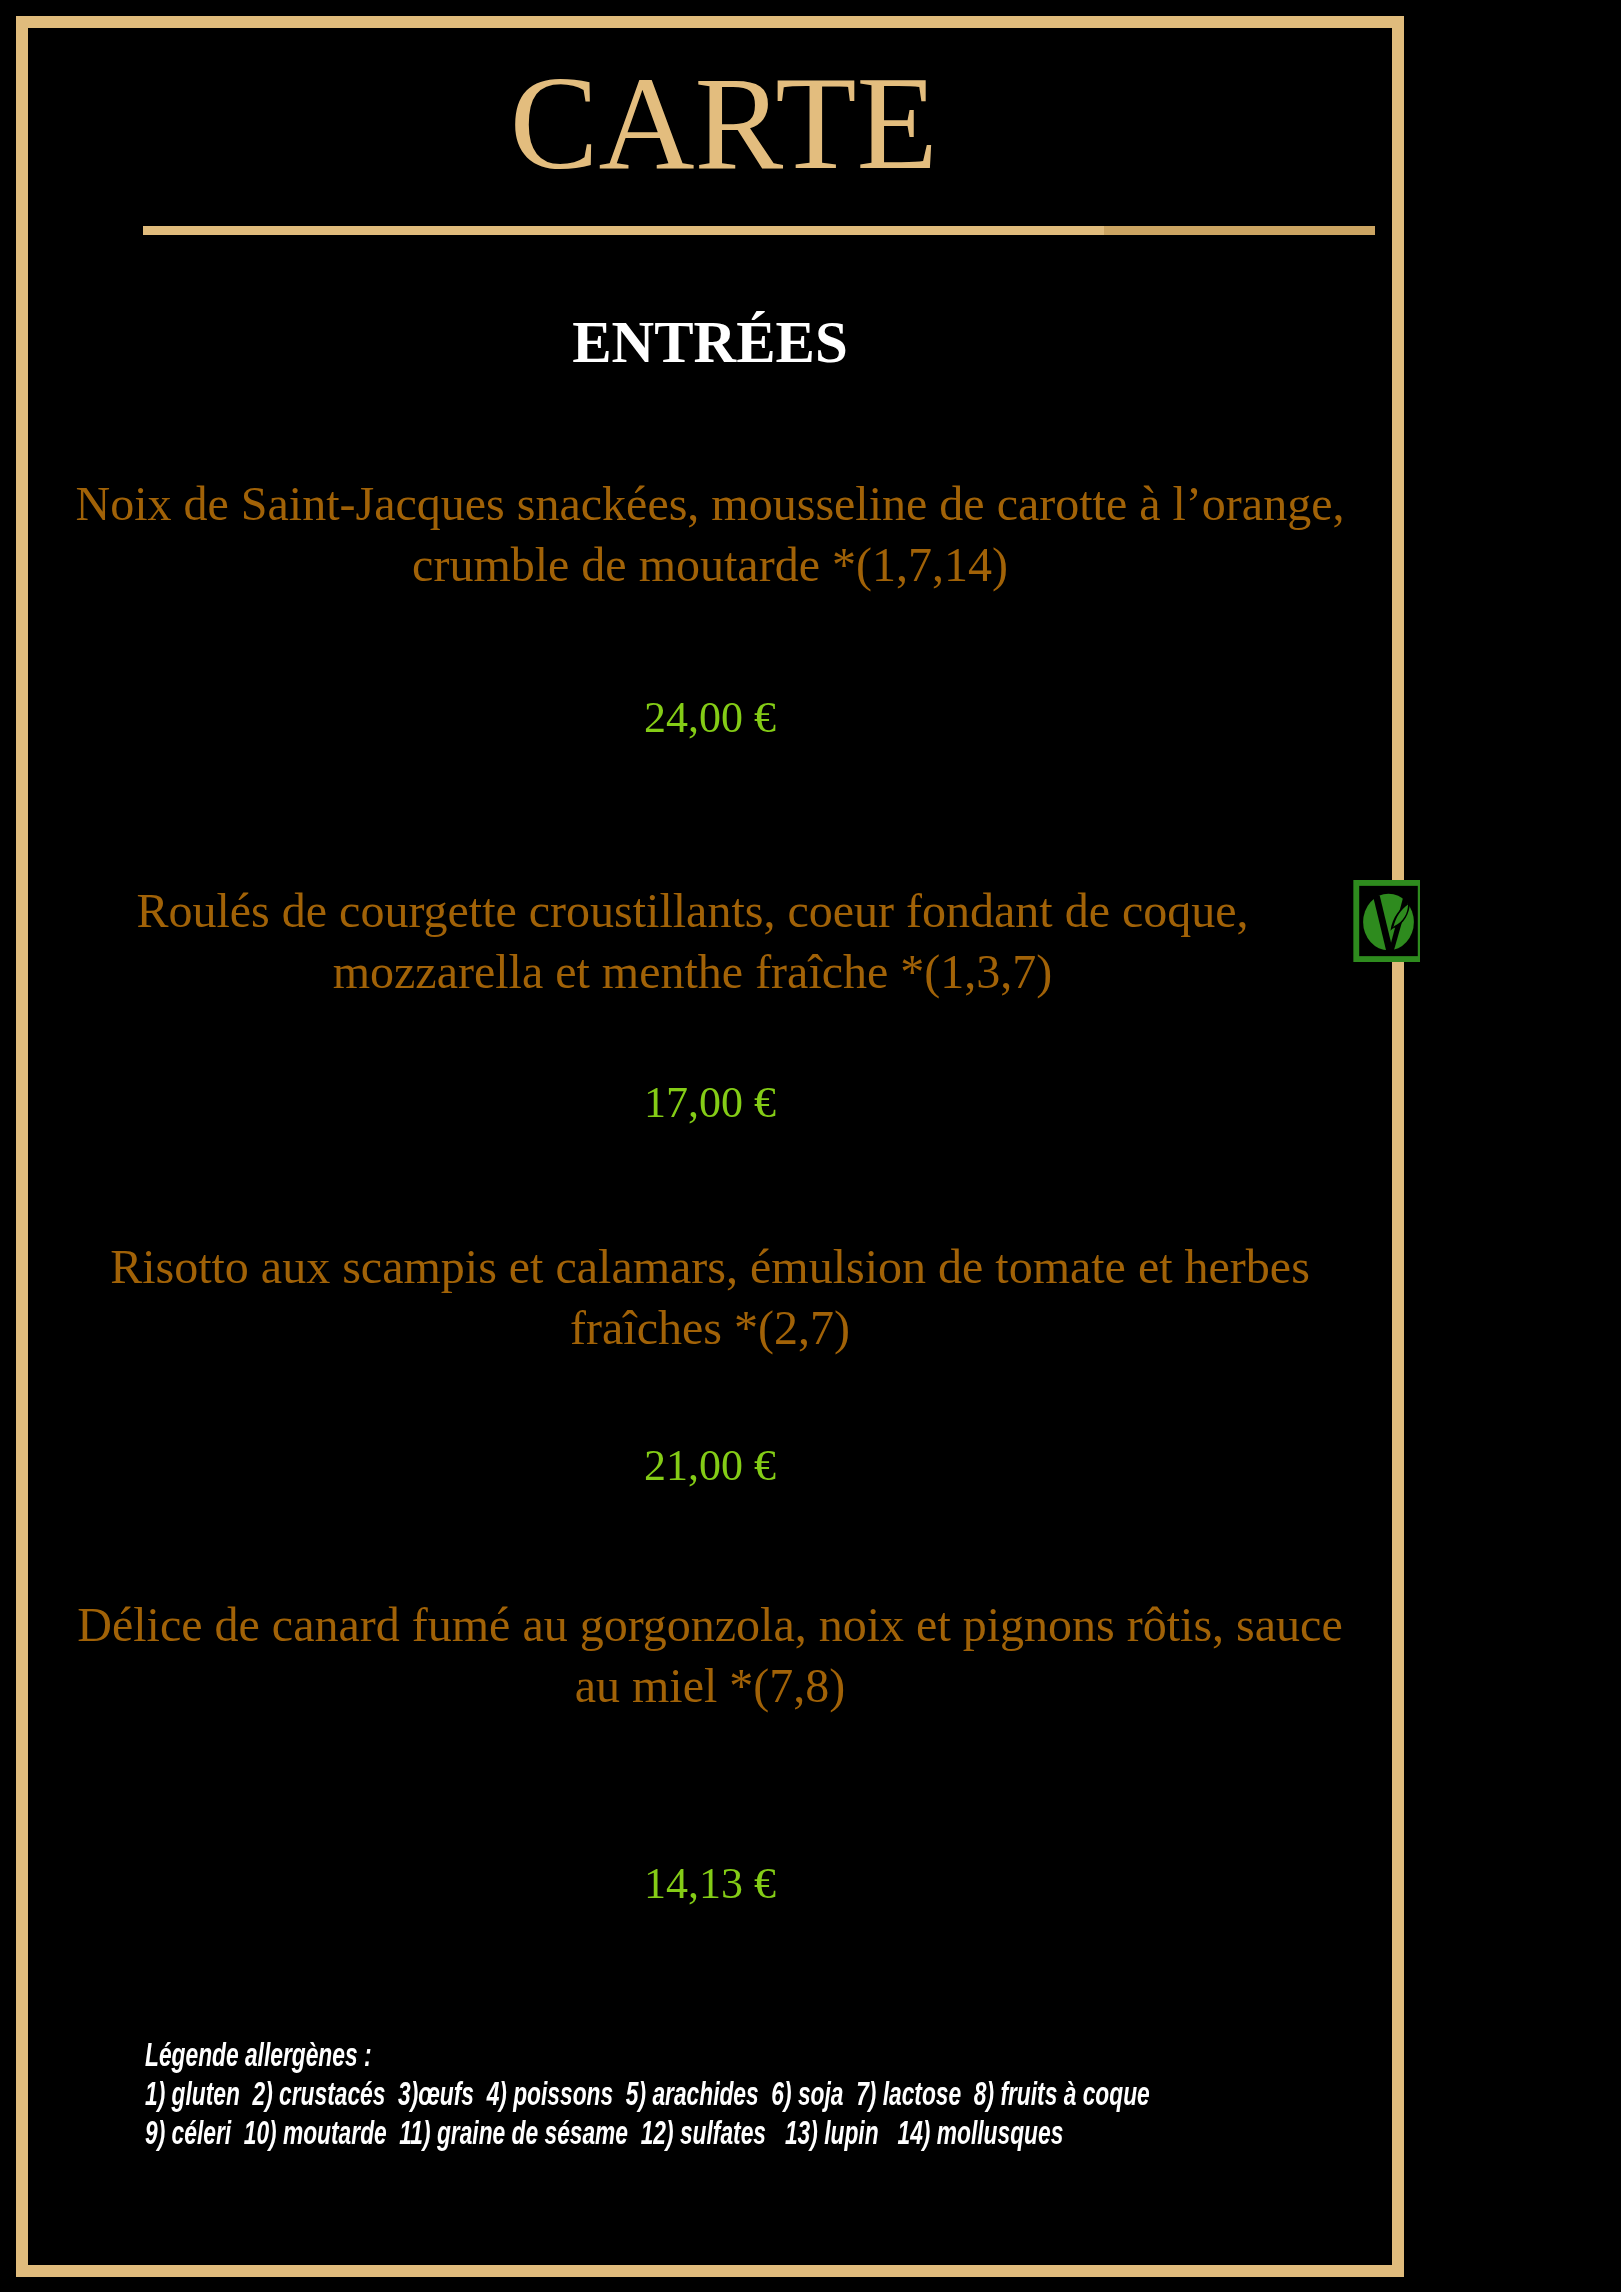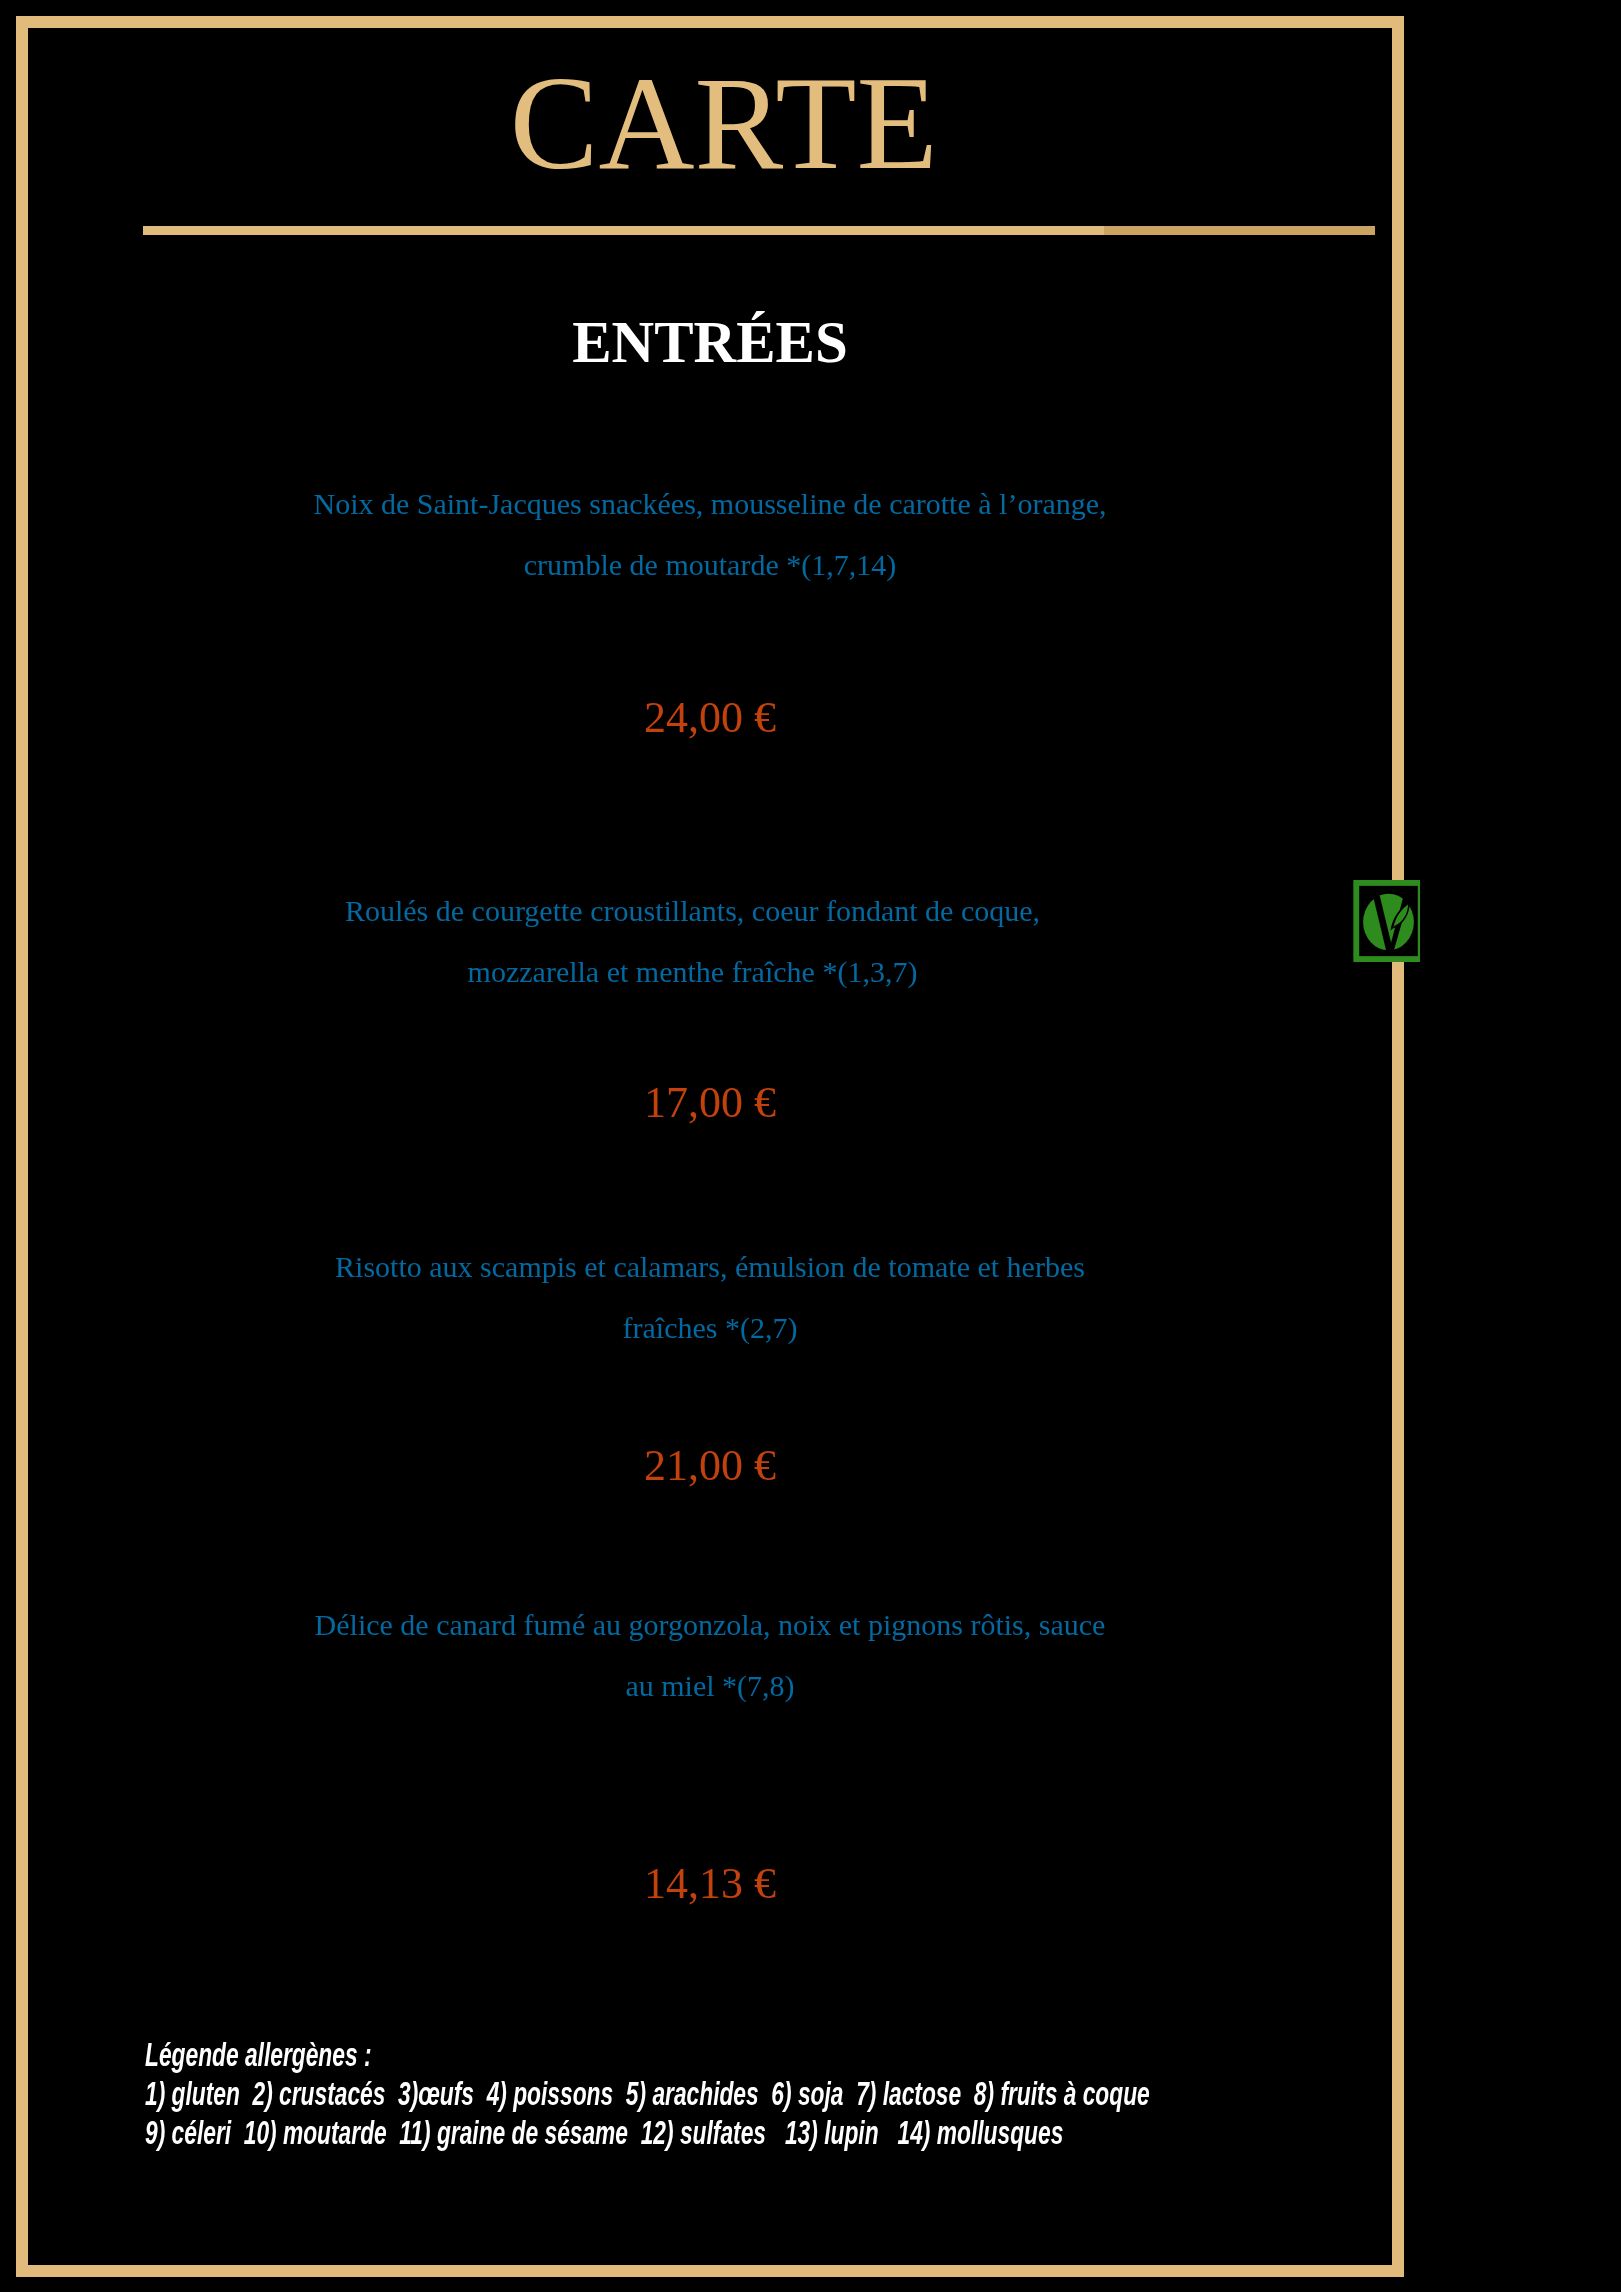--- a/index.html
+++ b/index.html
@@ -38,33 +38,33 @@
     text-align: center;
     font-size: 59px;
     line-height: 71px;
     font-weight: bold;
     color: #ffffff;
   }
   .dish {
     position: absolute;
     left: 39px; right: 39px;
     text-align: center;
-    color: #0369a1;
-    font-size: 30px;
+    color: #a16207;
+    font-size: 48px;
     line-height: 61px;
   }
   .dish-1 { top: 473px; }
   .dish-2 { top: 880px; right: 74px; }
   .dish-3 { top: 1236px; }
   .dish-4 { top: 1594px; }
   .price {
     position: absolute;
     left: 0; right: 0;
     text-align: center;
-    color: #c2410c;
+    color: #84cc16;
     font-size: 44px;
     line-height: 61px;
   }
   .price-1 { top: 687px; }
   .price-2 { top: 1072px; }
   .price-3 { top: 1435px; }
   .price-4 { top: 1853px; }
   .veg-icon {
     position: absolute;
     left: 1353px; top: 880px;

